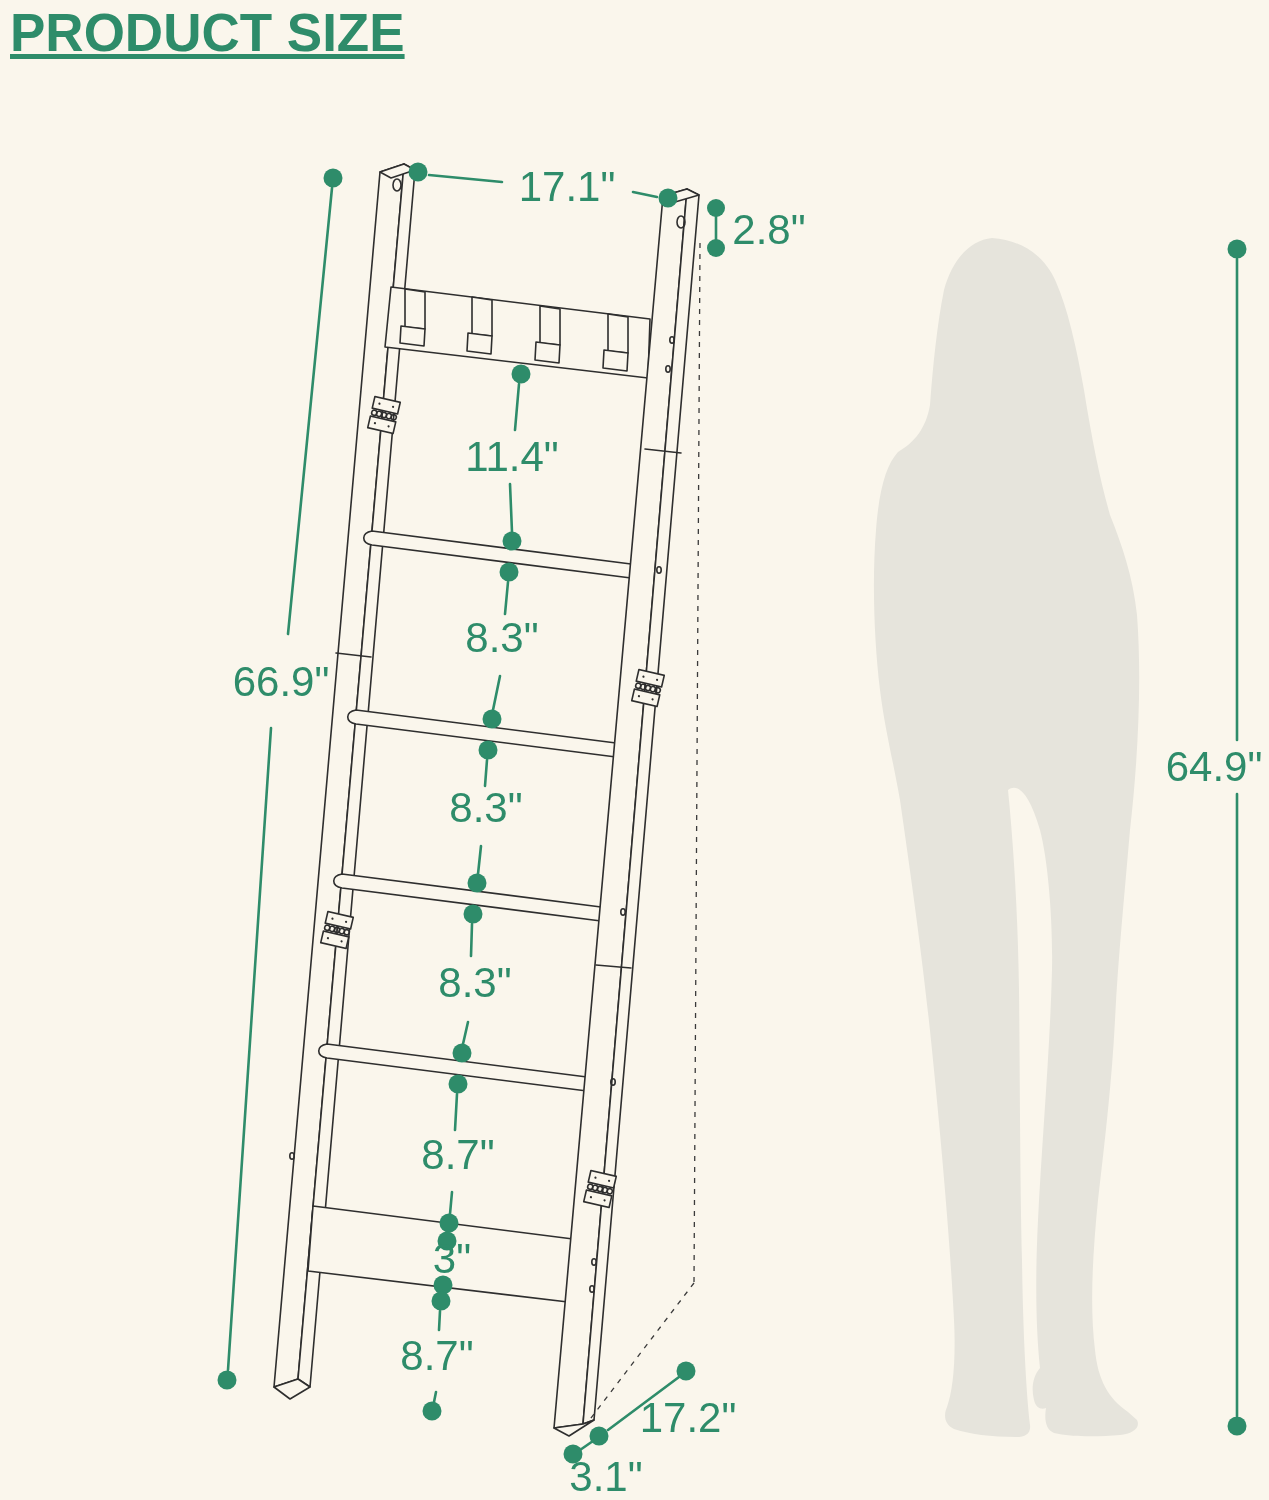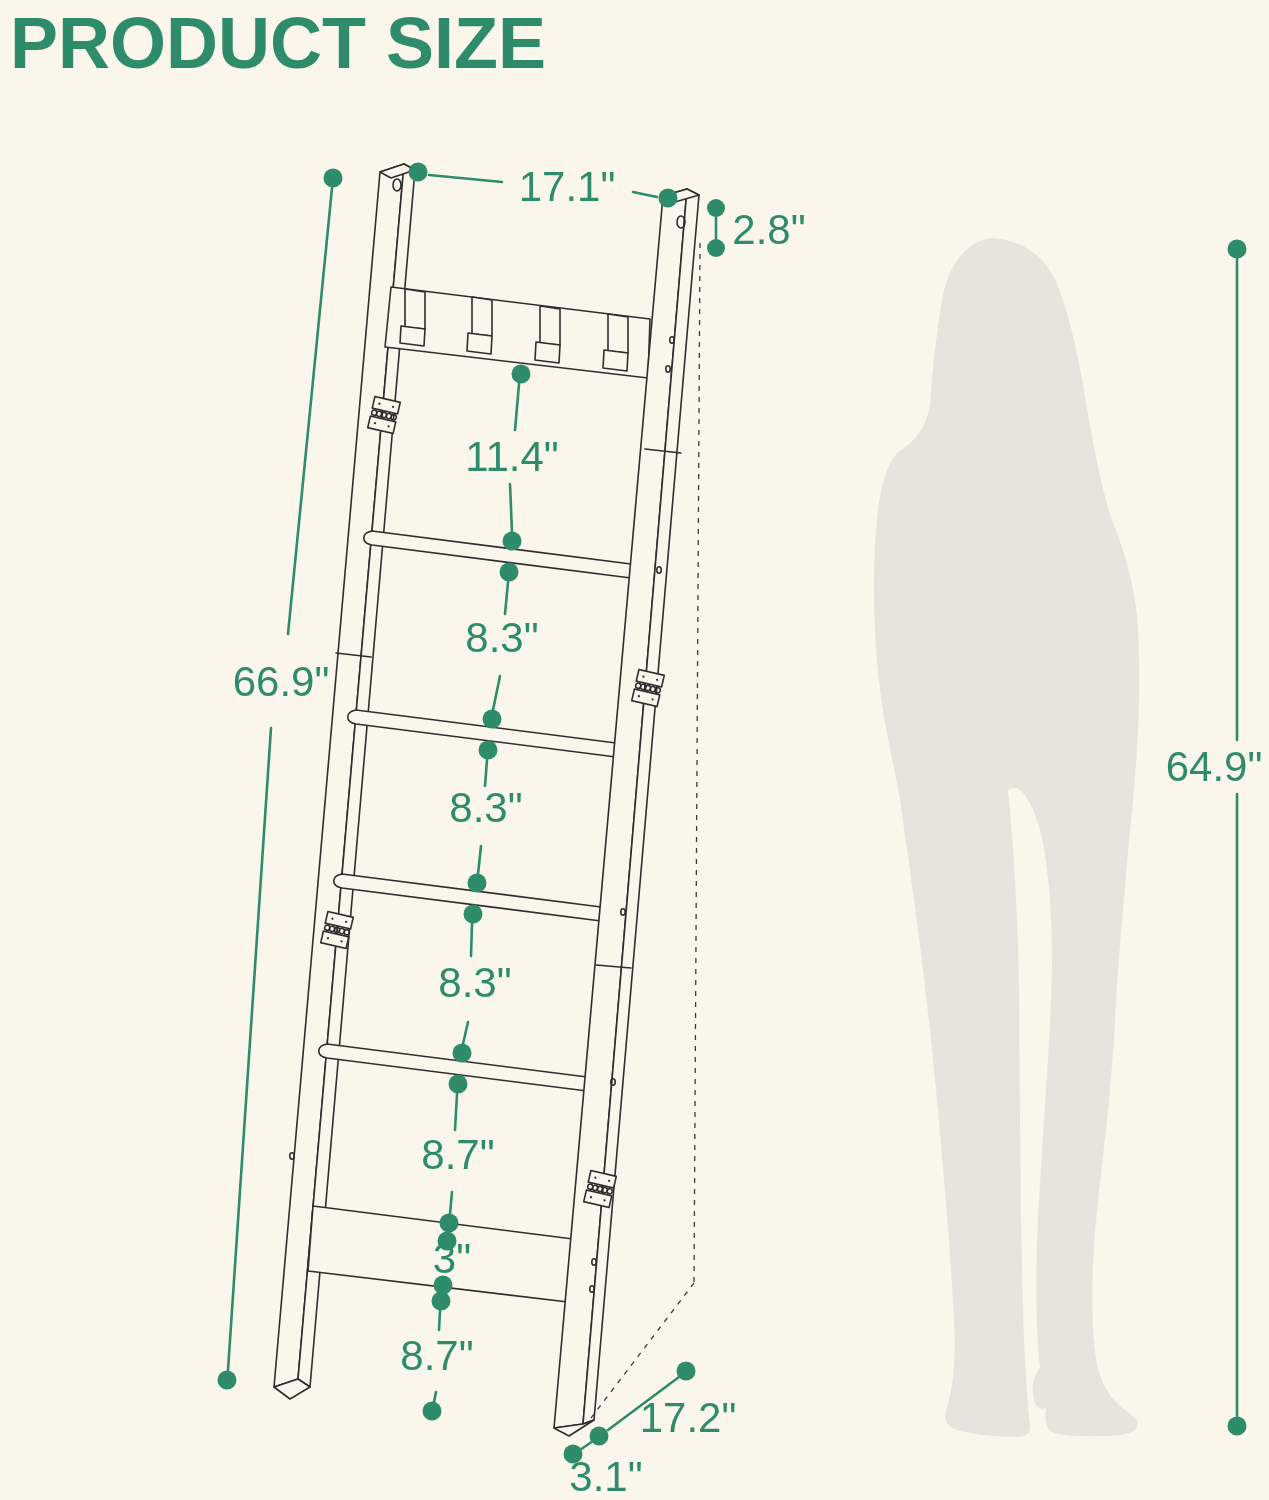--- a/index.html
+++ b/index.html
@@ -5,23 +5,24 @@
   html,body{margin:0;padding:0;}
   body{
     width:1269px;height:1500px;
     font-family:"Liberation Sans", sans-serif;
     background:#FAF6EC;
     overflow:hidden;
   }
   .stage{position:relative;width:1269px;height:1500px;background:#FAF6EC;}
   .title{
     position:absolute;left:10px;top:2px;
-    font-size:72px;font-weight:700;letter-spacing:0px;
+    font-size:53px;font-weight:700;letter-spacing:0px;
     color:#2E8C6A;
     font-family:"Liberation Sans", sans-serif;
+    text-decoration:underline;
   }
   svg{position:absolute;left:0;top:0;}
   .ink{stroke:#2E2E2E;stroke-width:1.6;fill:none;stroke-linejoin:round;stroke-linecap:round;}
   .face{stroke:#2E2E2E;stroke-width:1.6;fill:#FAF6EC;stroke-linejoin:round;}
   .dash{stroke:#3A3A3A;stroke-width:1.3;fill:none;stroke-dasharray:5 6;}
   .dim-line{stroke:#2E8C6A;stroke-width:2.6;fill:none;stroke-linecap:round;}
   .dim-dot{fill:#2E8C6A;stroke:none;}
   .dim-text{
     fill:#2E8C6A;font-family:"Liberation Sans", sans-serif;
     font-size:42px;text-anchor:middle;

